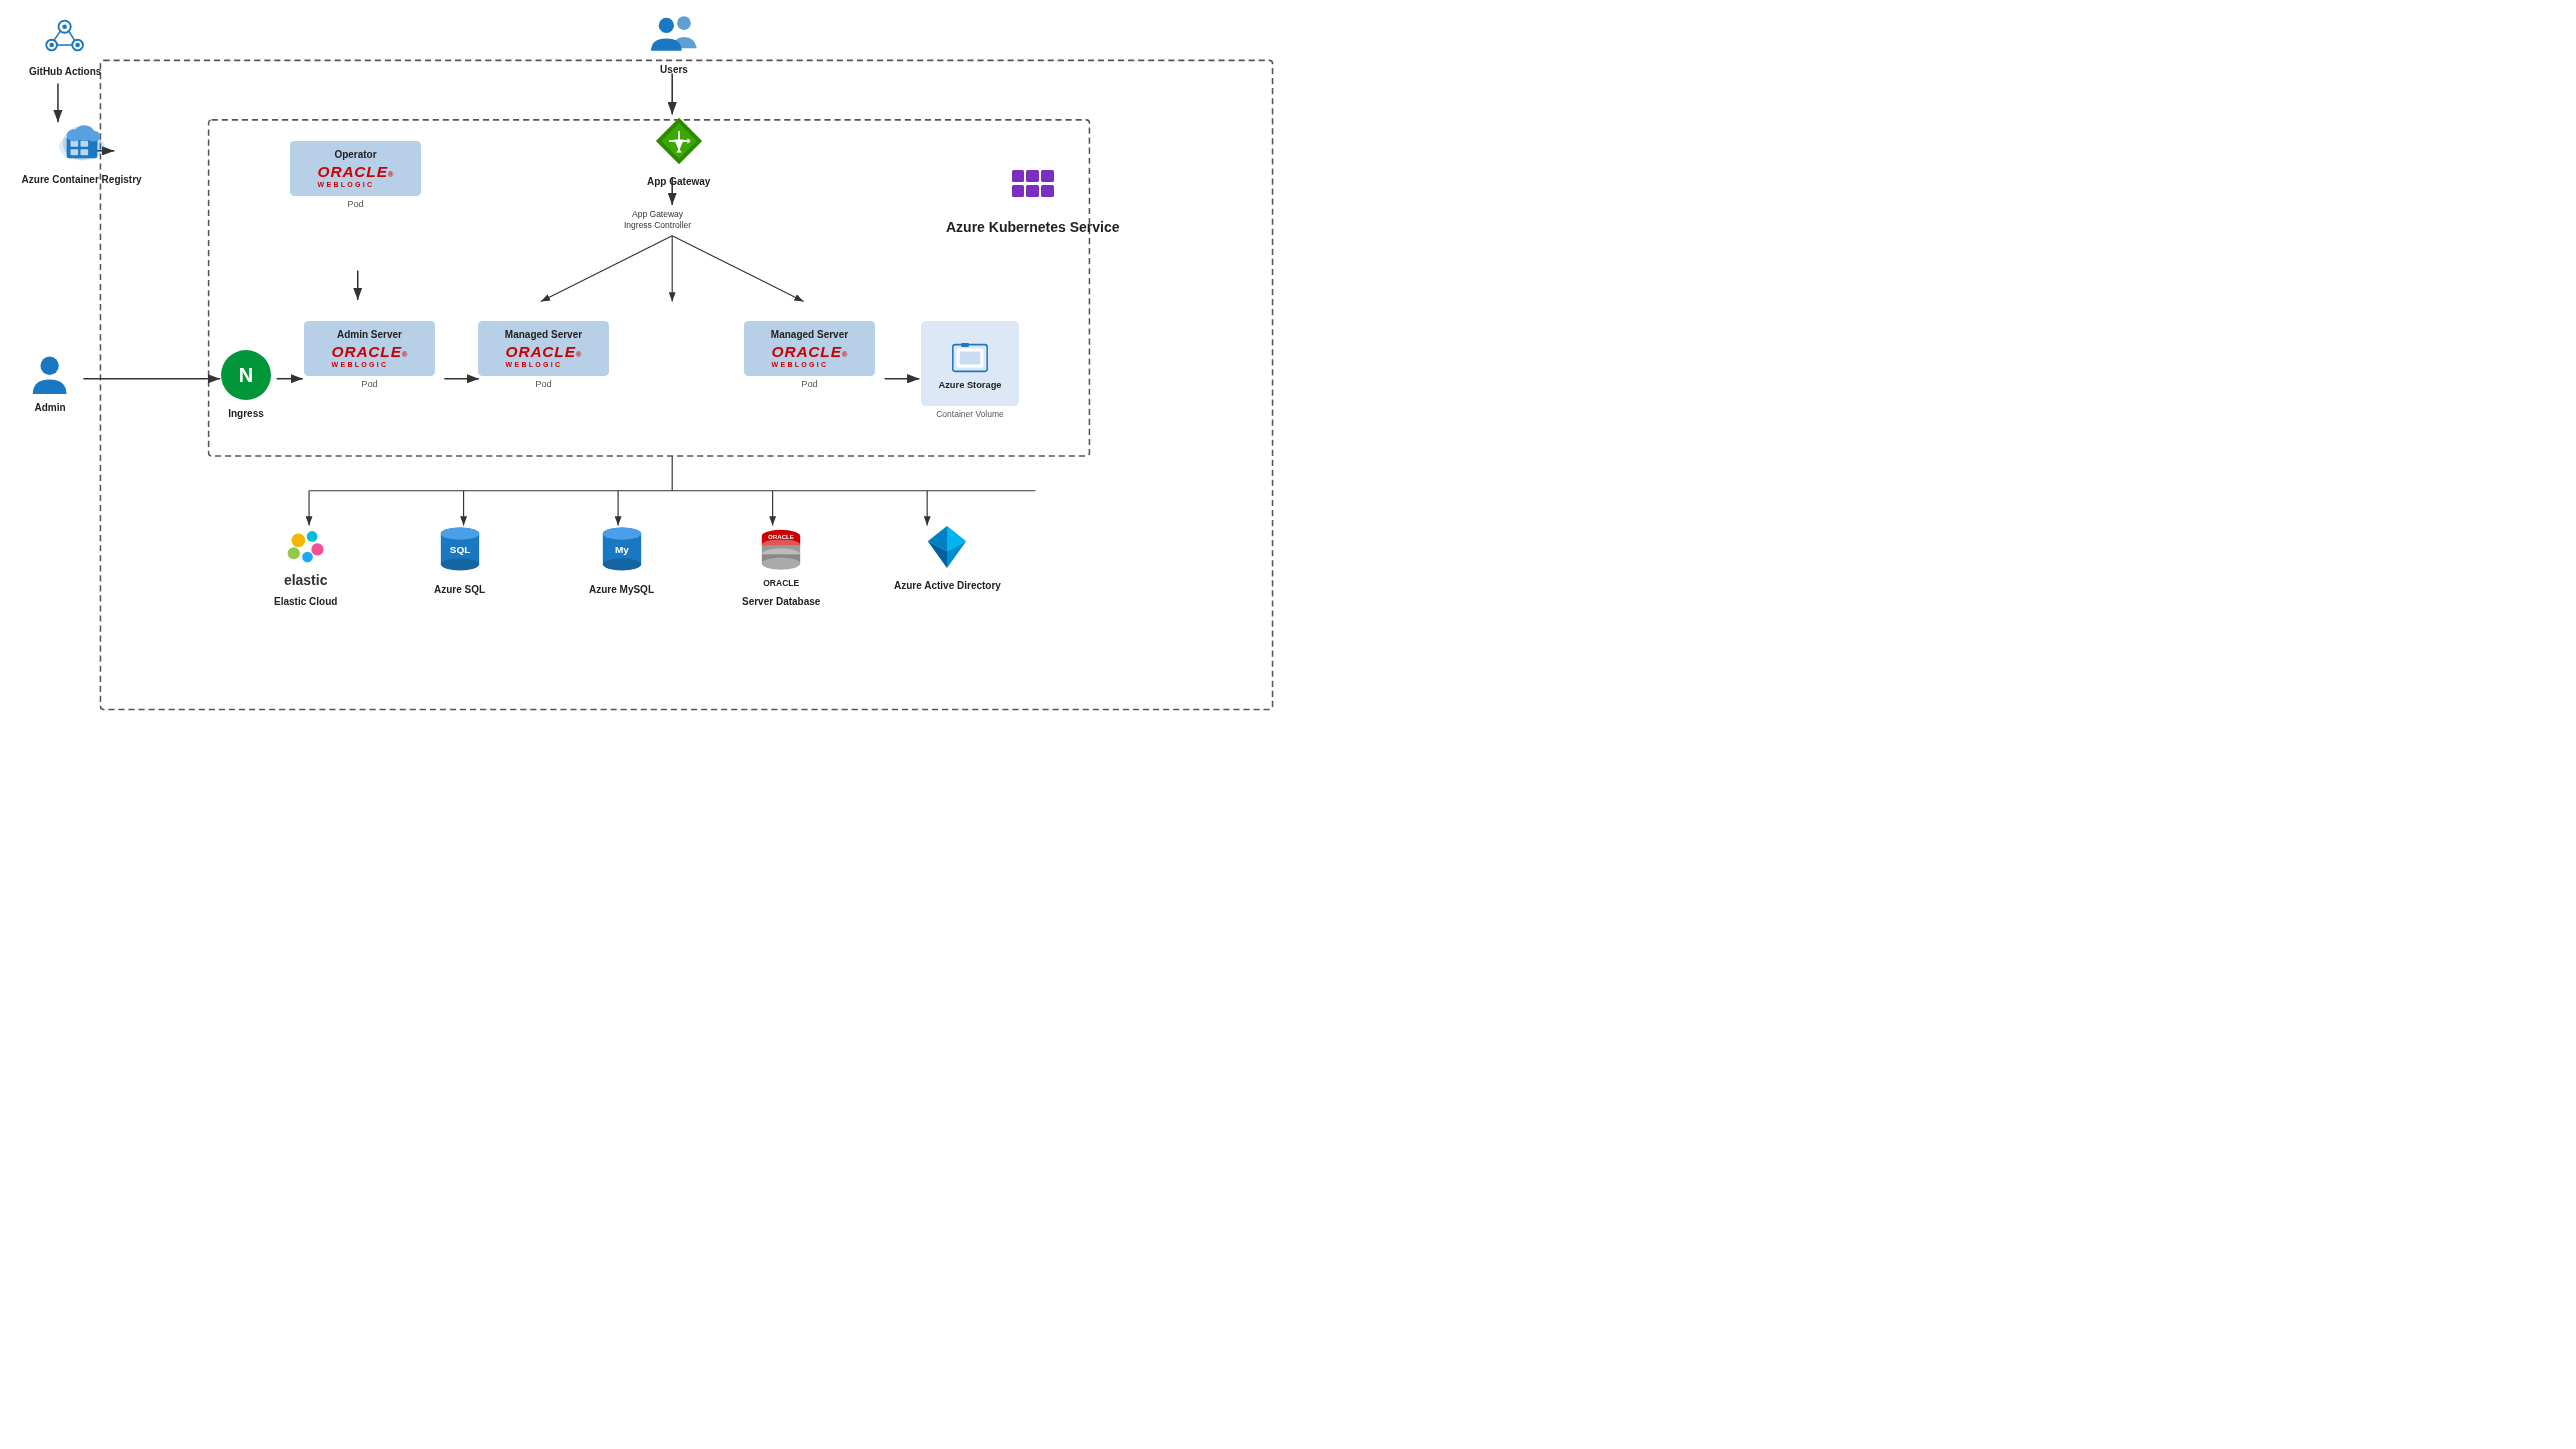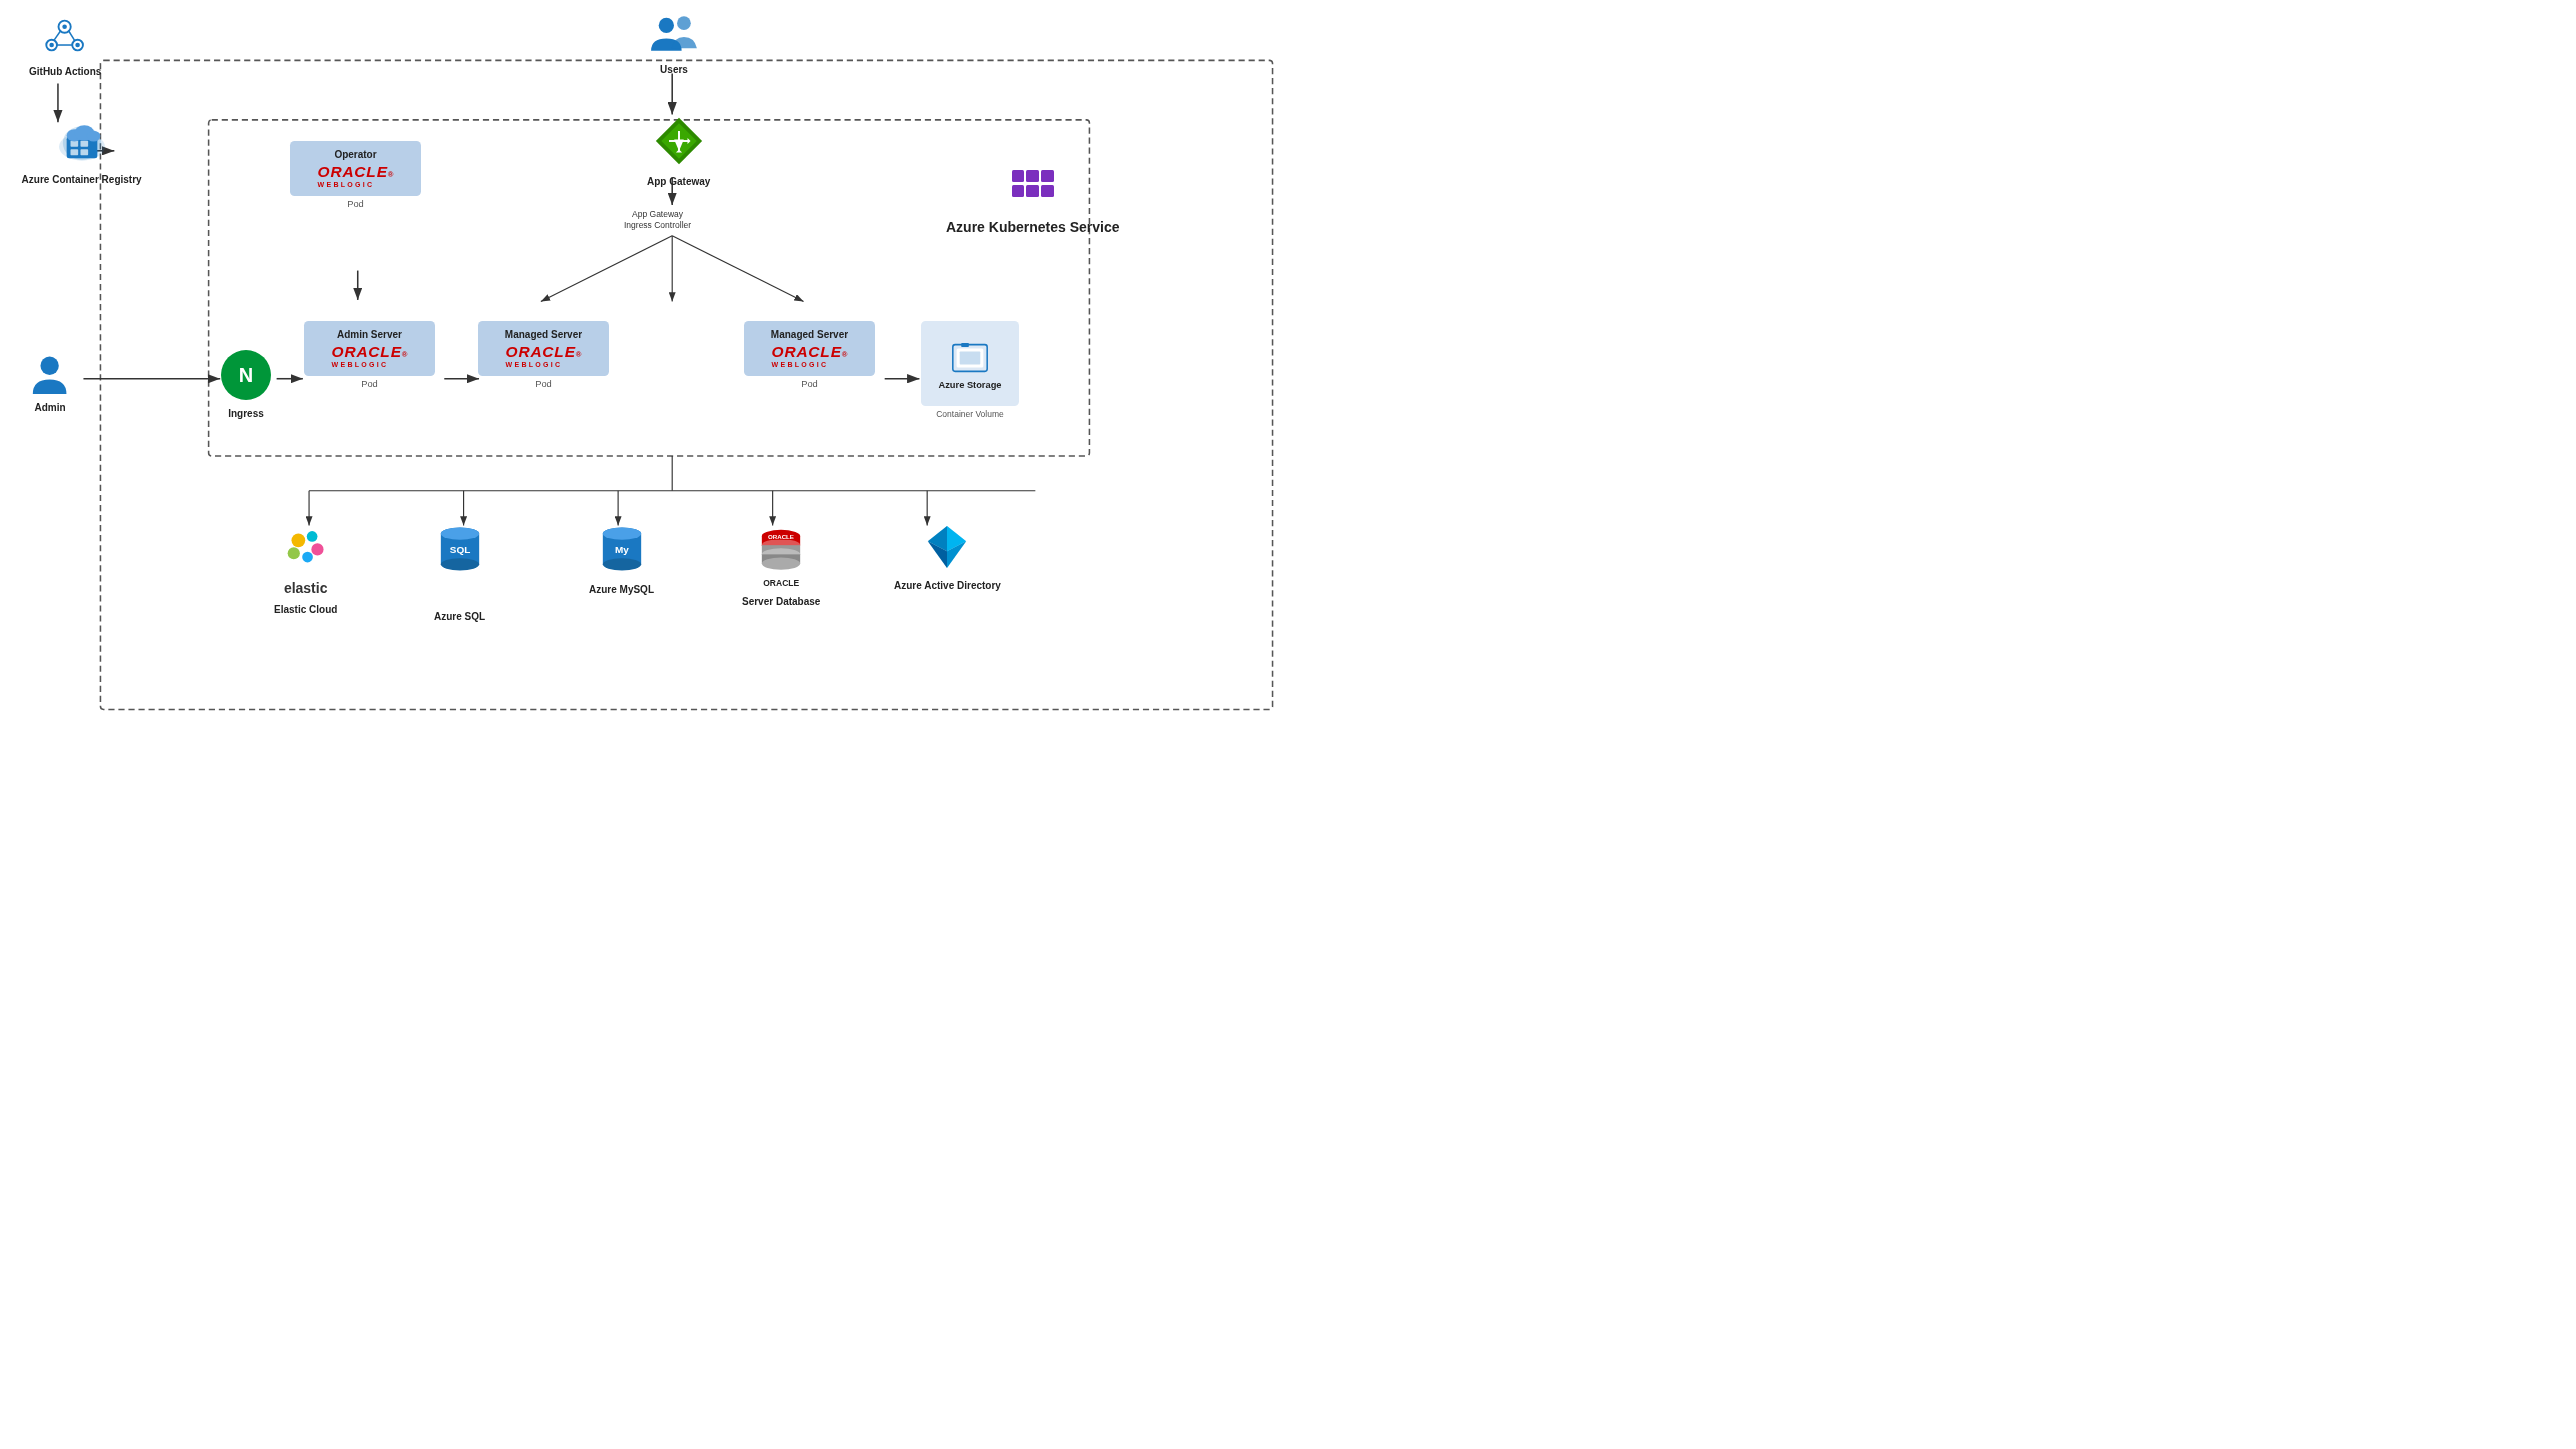--- a/index.html
+++ b/index.html
@@ -285,27 +285,27 @@
 
   <div class="node" style="position:absolute; top:525px; left:274px;">
     <svg width="46" height="42" viewBox="0 0 60 55">
 
       <circle cx="20" cy="20" r="9" fill="#f4b800"></circle>
       <circle cx="38" cy="15" r="7" fill="#00bcd4"></circle>
       <circle cx="45" cy="32" r="8" fill="#ef5098"></circle>
       <circle cx="32" cy="42" r="7" fill="#1ba9f5"></circle>
       <circle cx="14" cy="37" r="8" fill="#93c748"></circle>
     </svg>
-    <div style="margin-top:13px; display:flex; align-items:center; gap:3.1px;">
+    <div style="margin-top:5px; display:flex; align-items:center; gap:3.1px;">
       <span style="font-size:14px;font-weight:700;color:#333;">elastic</span>
     </div>
     <span class="label">Elastic Cloud</span>
   </div>
 
-  <div class="node" style="position:absolute; top:522px; left:434px;gap:27px;">
+  <div class="node" style="position:absolute; top:522px; left:434px;">
     <svg width="46" height="54" viewBox="0 0 60 70">
 
       <ellipse cx="30" cy="15" rx="25" ry="8" fill="#1a78c2"></ellipse>
       <rect x="5" y="15" width="50" height="40" fill="#1a78c2"></rect>
       <ellipse cx="30" cy="55" rx="25" ry="8" fill="#1565a0"></ellipse>
       <ellipse cx="30" cy="15" rx="25" ry="8" fill="#4aa0e8"></ellipse>
 
       <text x="30" y="40" text-anchor="middle" fill="white" font-size="13" font-weight="900" font-family="Arial">SQL</text>
     </svg>
     <span class="label">Azure SQL</span>

